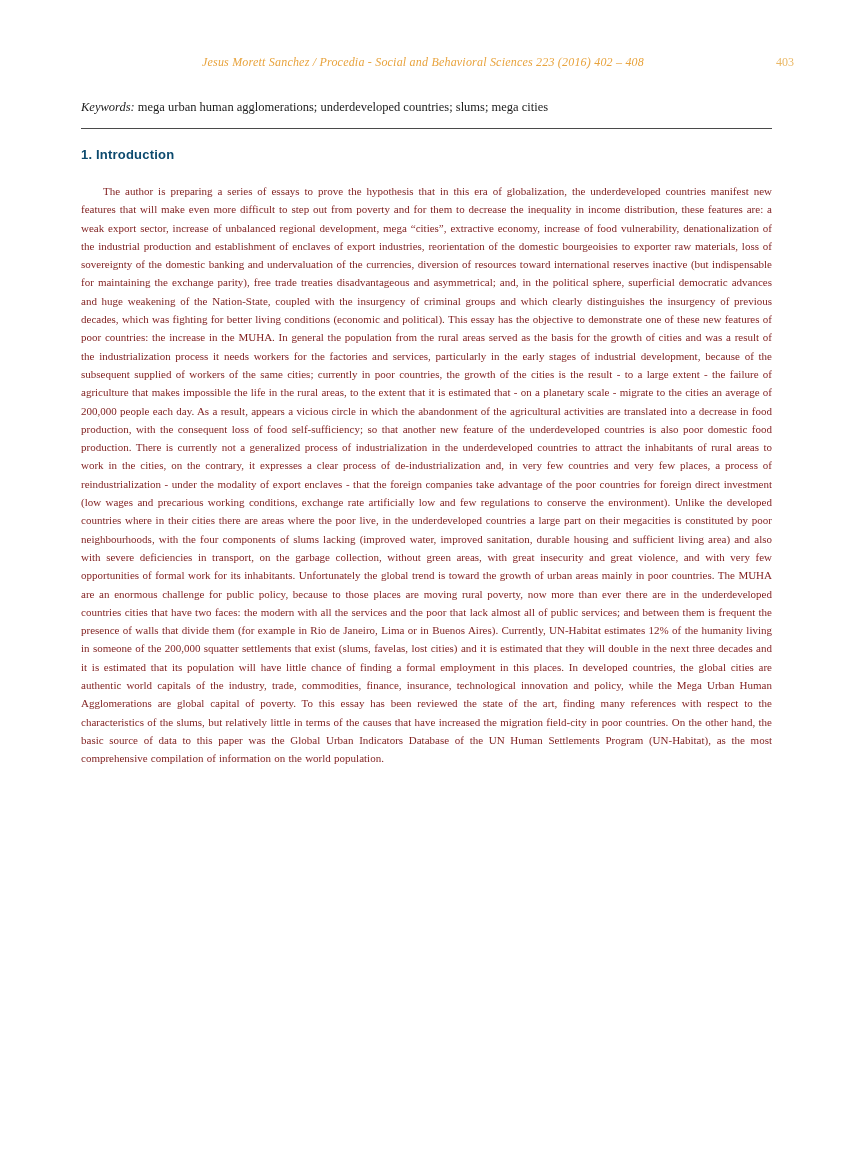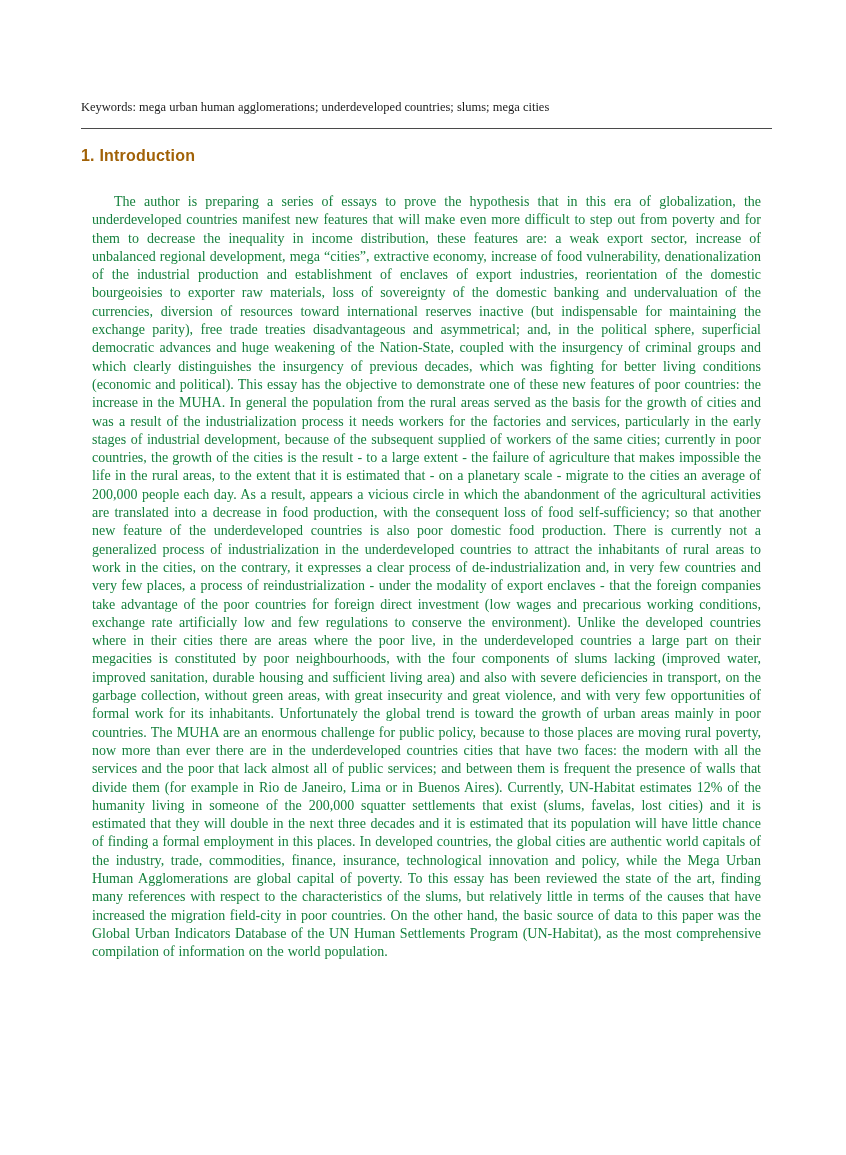--- a/index.html
+++ b/index.html
@@ -42,20 +42,21 @@
   
   .keywords-line {
     position: absolute;
     top: 100px;
     left: 81px;
     width: 691px;
     font-size: 12.5px;
     color: #1b1b1b;
   }
   .keywords-label {
+    font-style: italic;
   }
   .keywords-text {
     font-style: normal;
     text-align: center;
   }
   
   .section-divider {
     position: absolute;
     top: 128px;
     left: 81px;
@@ -64,46 +65,50 @@
     border-top: 1px solid #4a4a4a;
     margin: 0;
   }
   
   .section-heading {
     position: absolute;
     top: 147px;
     left: 81px;
     font-family: "Liberation Sans", sans-serif;
     font-weight: bold;
-    font-size: 16px;
-    color: #a16207;
+    font-size: 13px;
+    color: #0c4a6e;
     letter-spacing: 0.2px;
   }
   
   .body-block {
     position: absolute;
     top: 182px;
     left: 81px;
     width: 691px;
   }
   .body-block p {
-    margin: 11px;
-    font-size: 14px;
+    margin: 0;
+    font-size: 11px;
     line-height: 18.3px;
     text-align: justify;
     text-indent: 22px;
-    color: #15803d;
+    color: #7f1d1d;
     word-spacing: 0.5px;
   }
 </style>
 </head>
 <body>
 
 <div class="page">
 
+  <div class="running-head">
+    <div class="citation">Jesus Morett Sanchez / Procedia - Social and Behavioral Sciences 223 (2016) 402 – 408</div>
+    <div class="page-number">403</div>
+  </div>
 
   <div class="keywords-line">
     <span class="keywords-label">Keywords:</span>
     <span> </span>
     <span class="keywords-text">mega urban human agglomerations; underdeveloped countries; slums; mega cities</span>
   </div>
 
   <hr class="section-divider">
 
   <div class="section-heading">1. Introduction</div>

